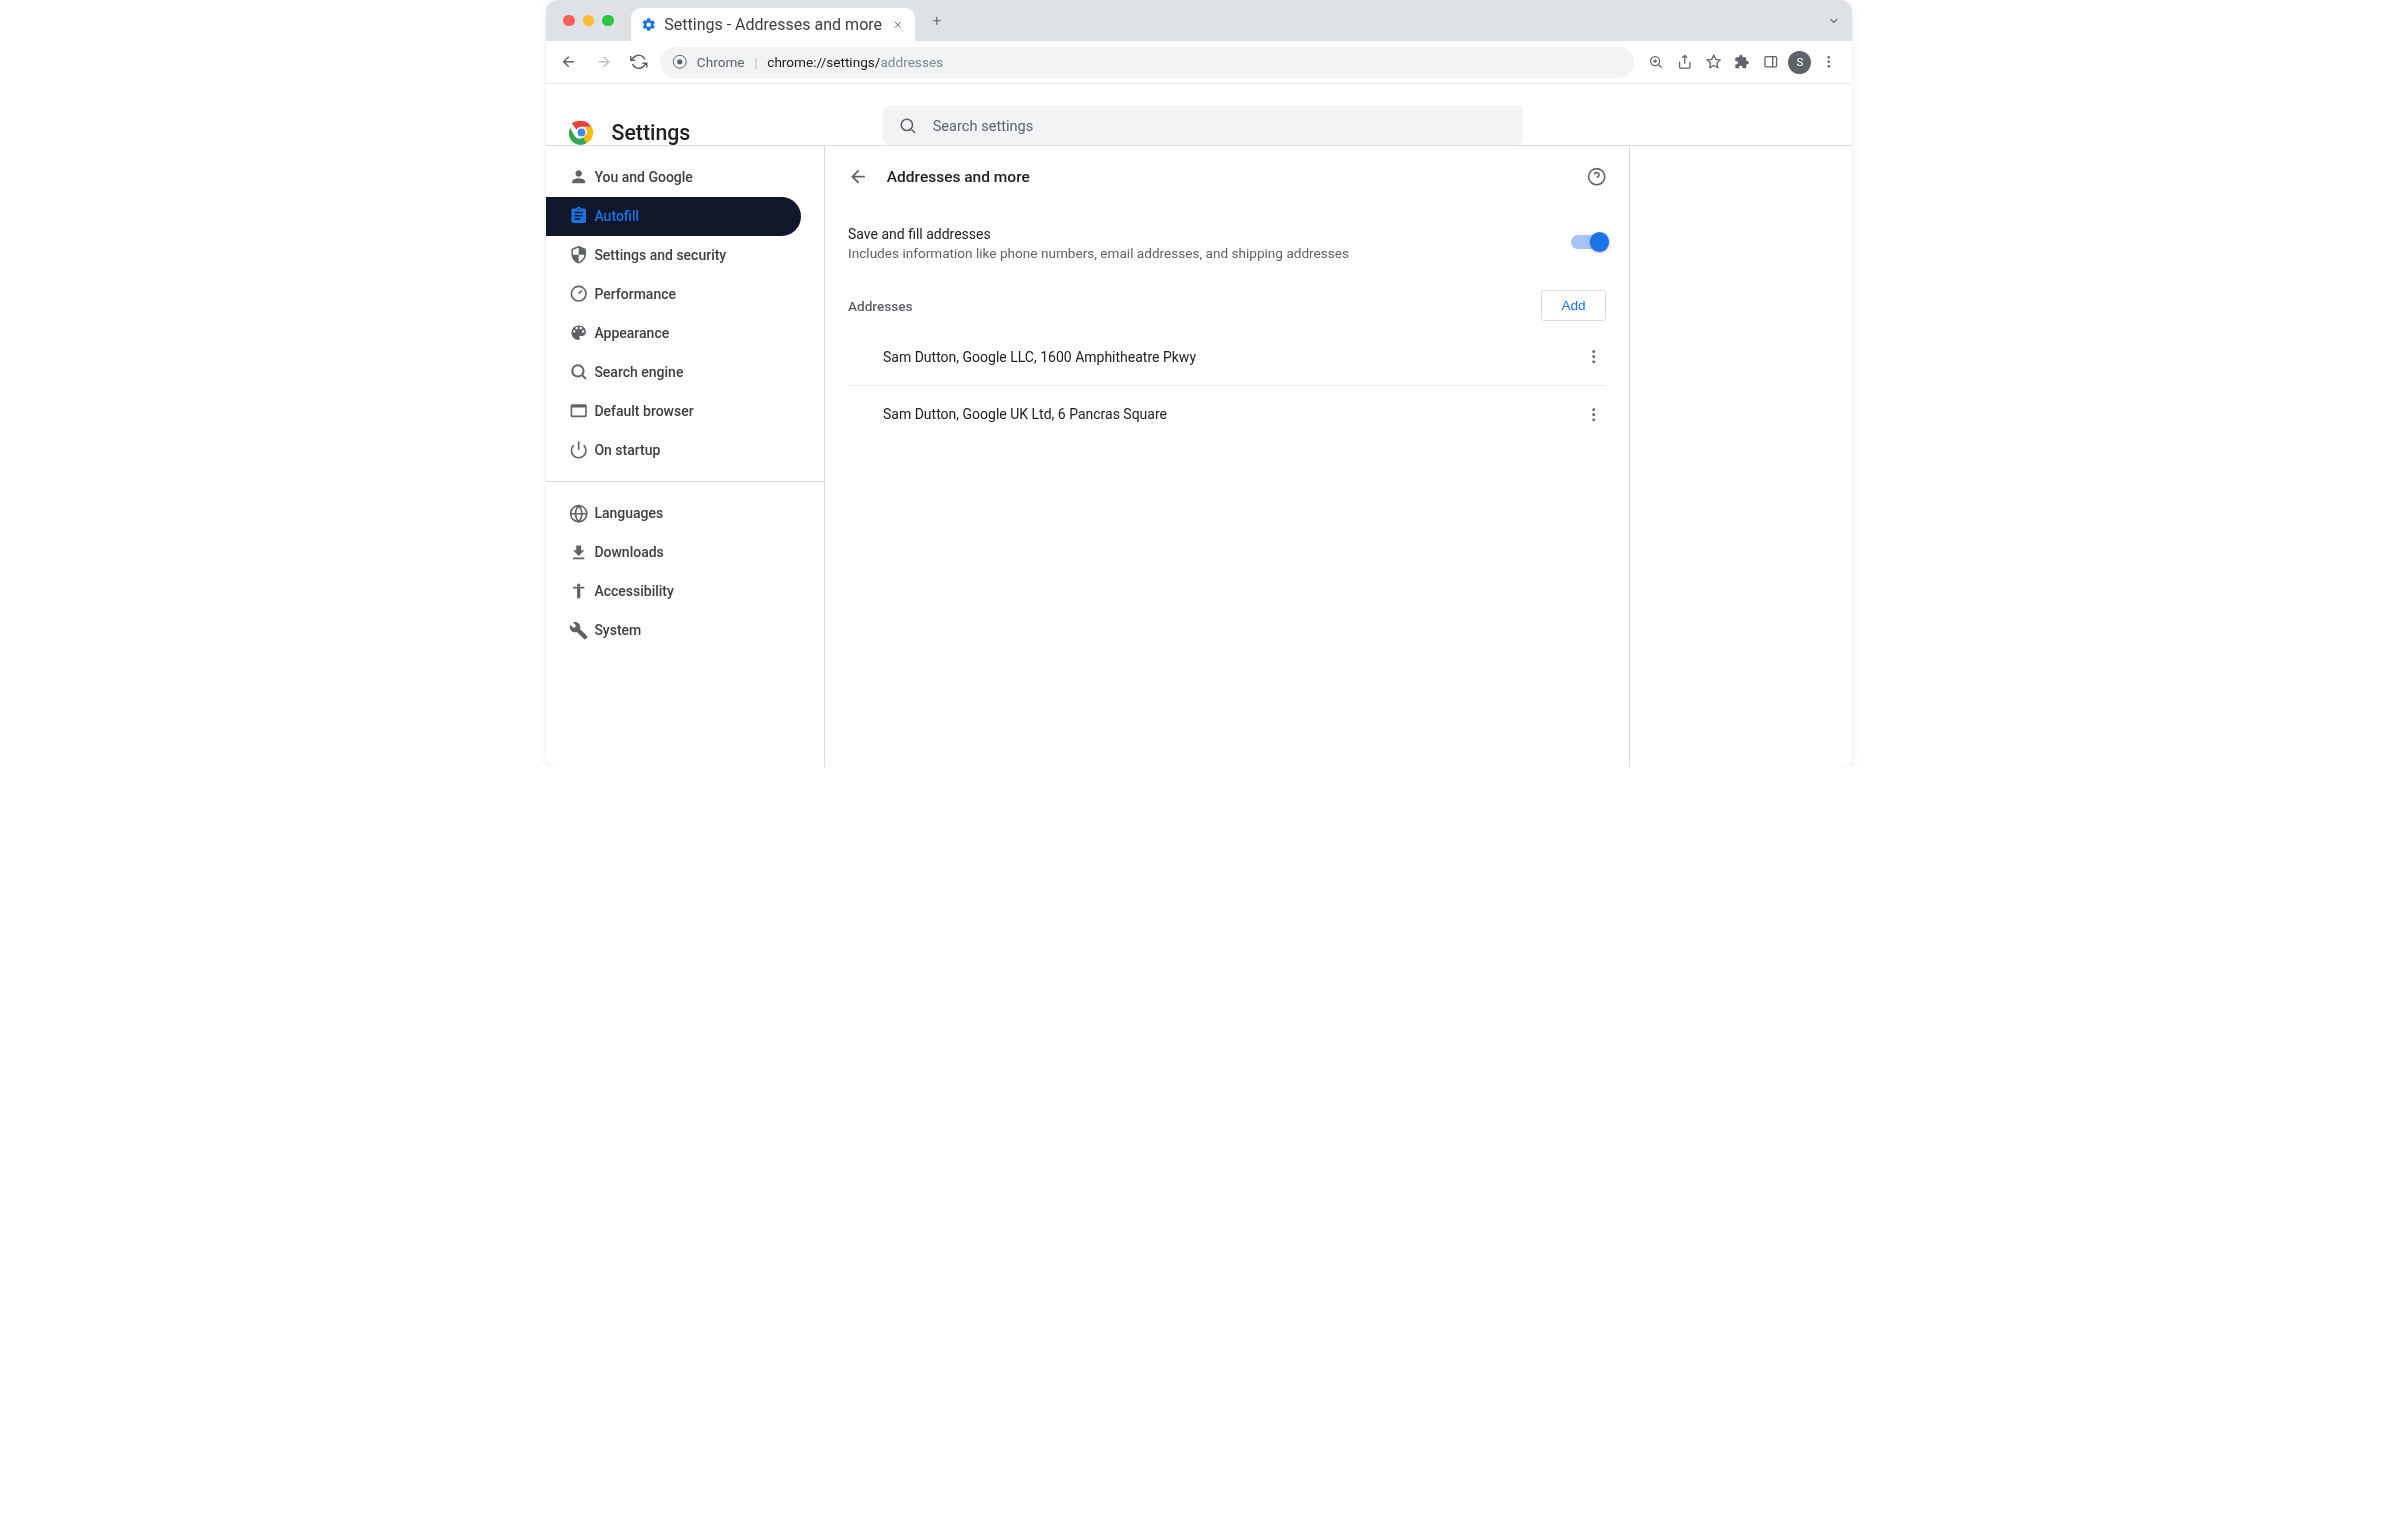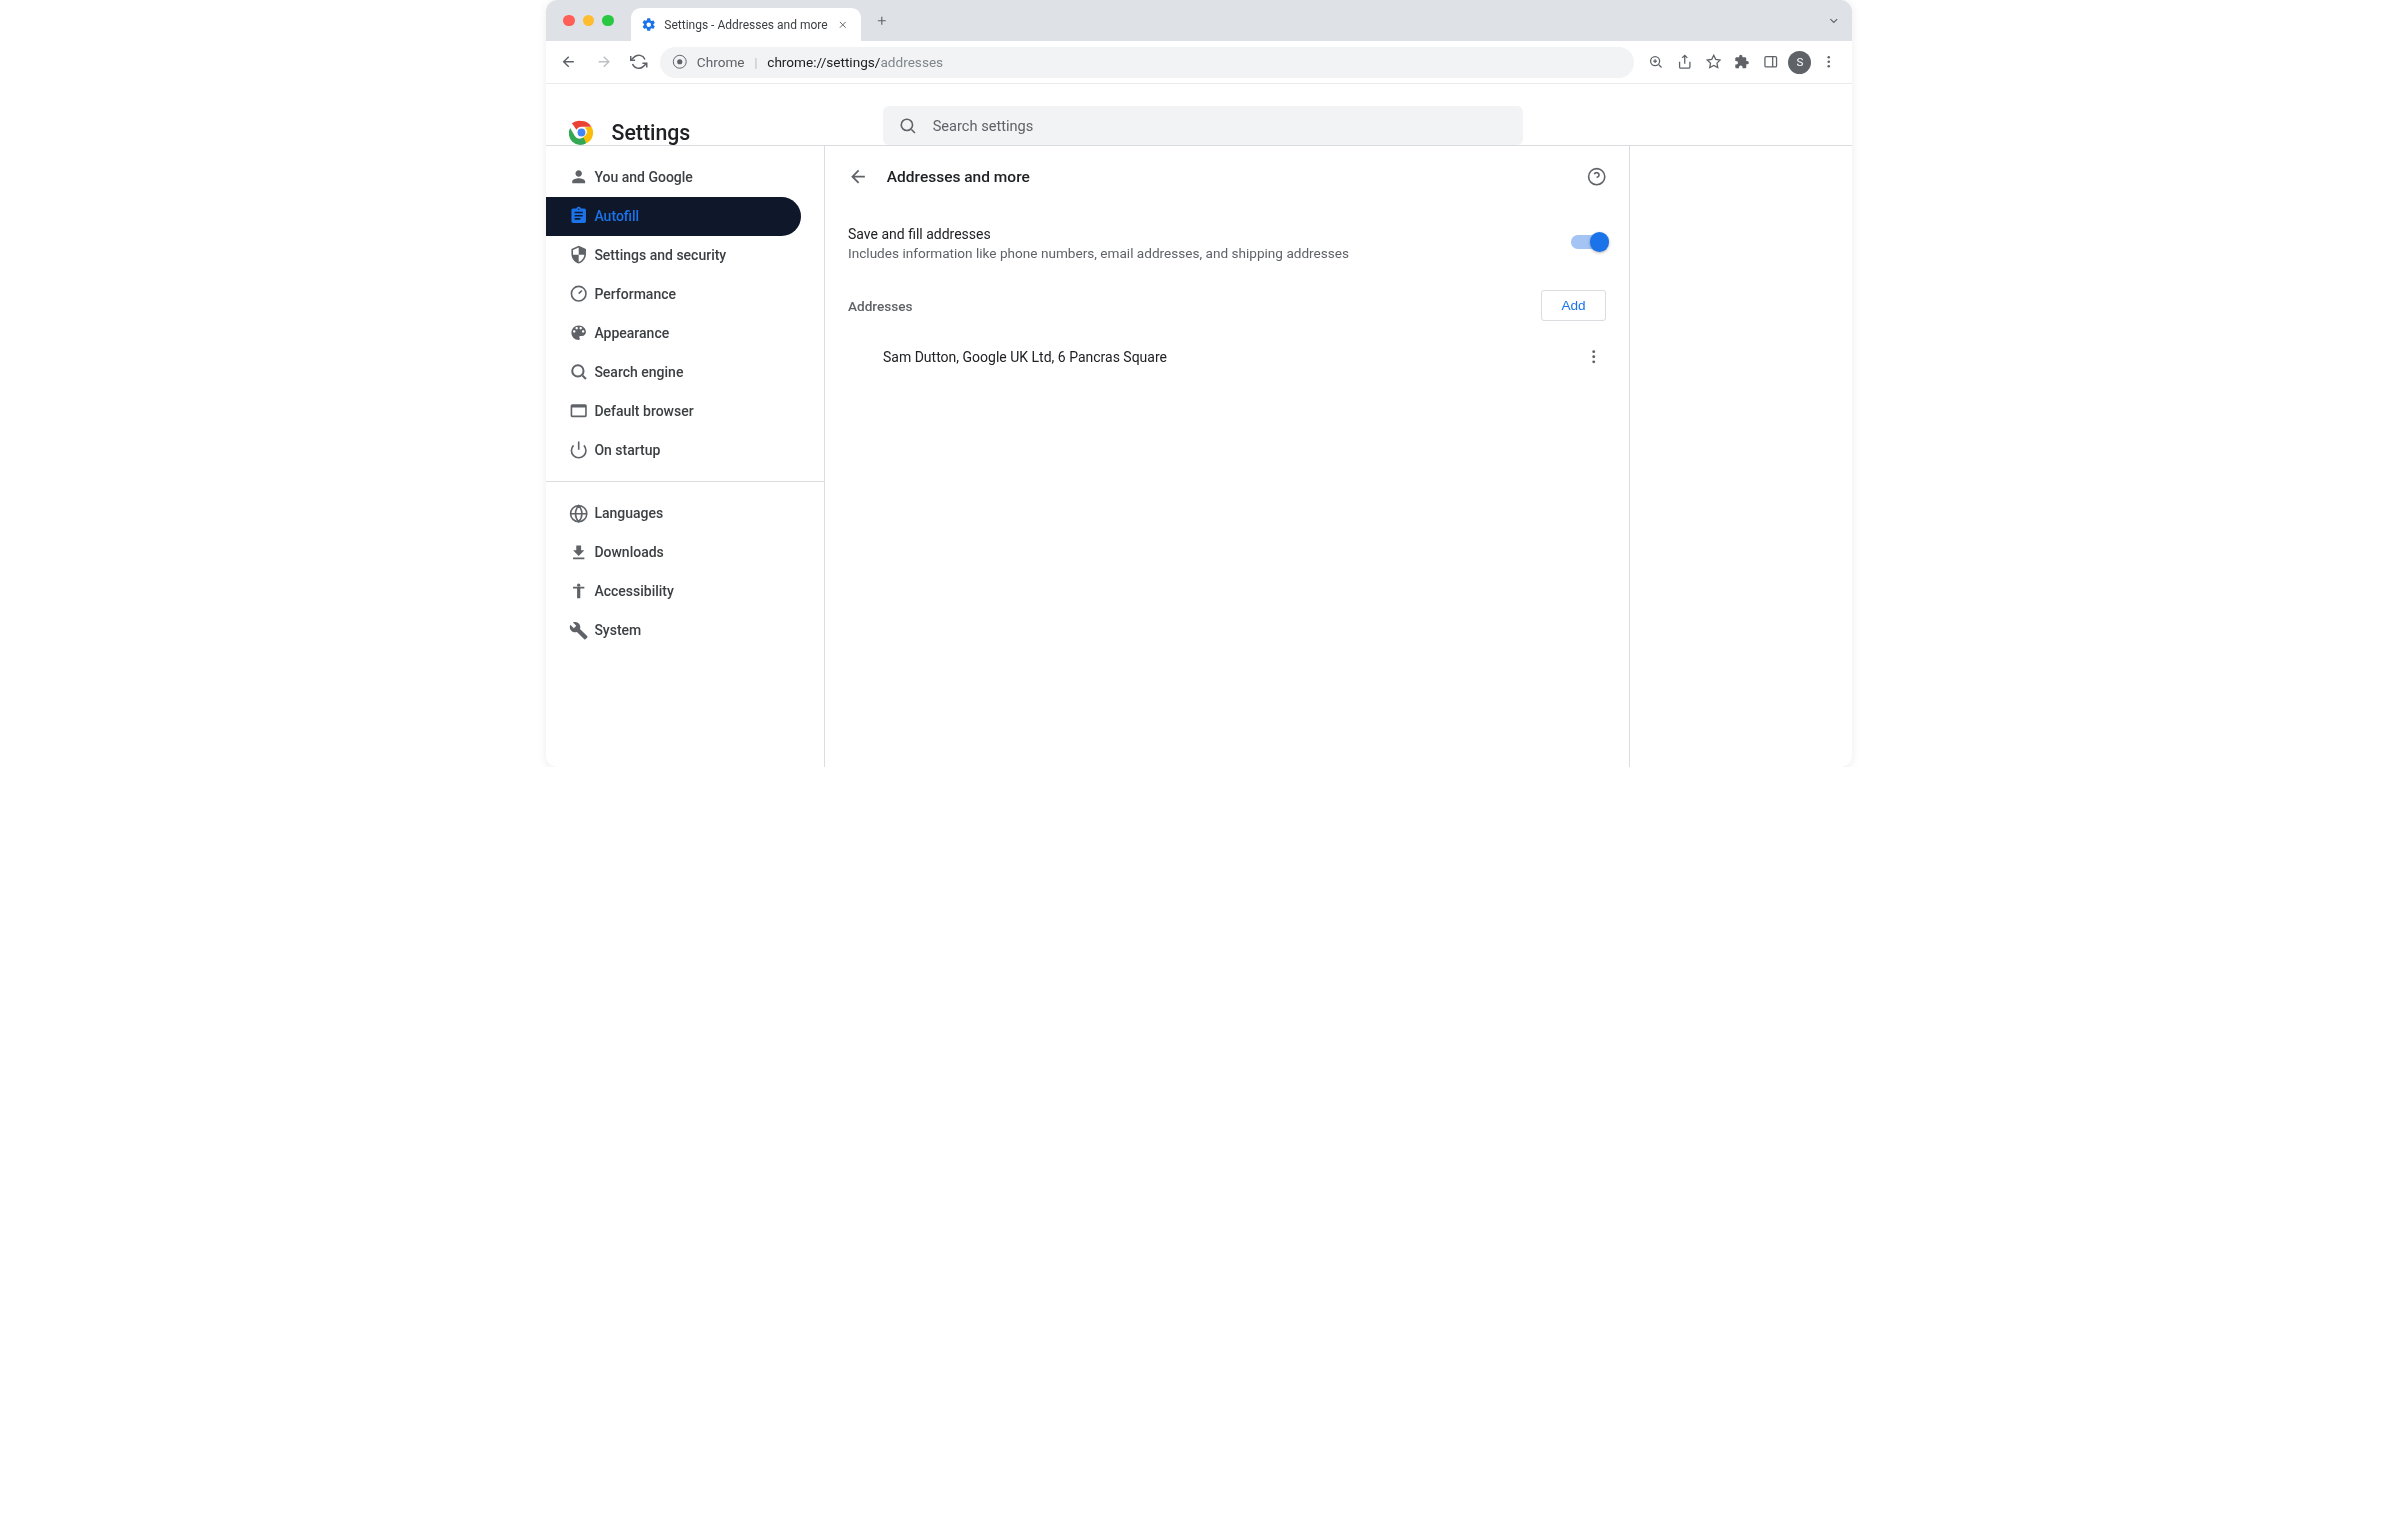--- a/index.html
+++ b/index.html
@@ -38,21 +38,21 @@
     .tl.yellow { background: #febc2e; }
     .tl.green { background: #28c840; }
     .tab {
       background: #fff;
       height: 33px;
       border-radius: 9.7px 9.7px 0 0;
       display: flex;
       align-items: center;
       padding: 0 9.7px;
       gap: 7.8px;
-      font-size: 12px;
+      font-size: 16px;
       color: #3c4043;
       margin-left: 7.8px;
       min-width: 223px;
     }
     .tab .gear-icon { color: #1a73e8; }
     .tab-close {
       margin-left: auto;
       color: #5f6368;
       width: 15.5px; height: 15.5px;
       display: flex; align-items: center; justify-content: center;
@@ -562,20 +562,30 @@
         </div>
       </div>
 
       <div class="section-header">
         <div class="section-title">Addresses</div>
         <button class="add-btn">Add</button>
       </div>
 
       <div class="address-list">
         <div class="address-item">
+          <span>Sam Dutton, Google LLC, 1600 Amphitheatre Pkwy</span>
+          <span class="more-icon">
+            <svg width="17.5" height="17.5" viewBox="0 0 24 24" fill="currentColor">
+                <circle cx="12" cy="5" r="2"></circle>
+                <circle cx="12" cy="12" r="2"></circle>
+                <circle cx="12" cy="19" r="2"></circle>
+              </svg>
+          </span>
+        </div>
+        <div class="address-item">
           <span>Sam Dutton, Google UK Ltd, 6 Pancras Square</span>
           <span class="more-icon">
             <svg width="17.5" height="17.5" viewBox="0 0 24 24" fill="currentColor">
                 <circle cx="12" cy="5" r="2"></circle>
                 <circle cx="12" cy="12" r="2"></circle>
                 <circle cx="12" cy="19" r="2"></circle>
               </svg>
           </span>
         </div>
       </div>

